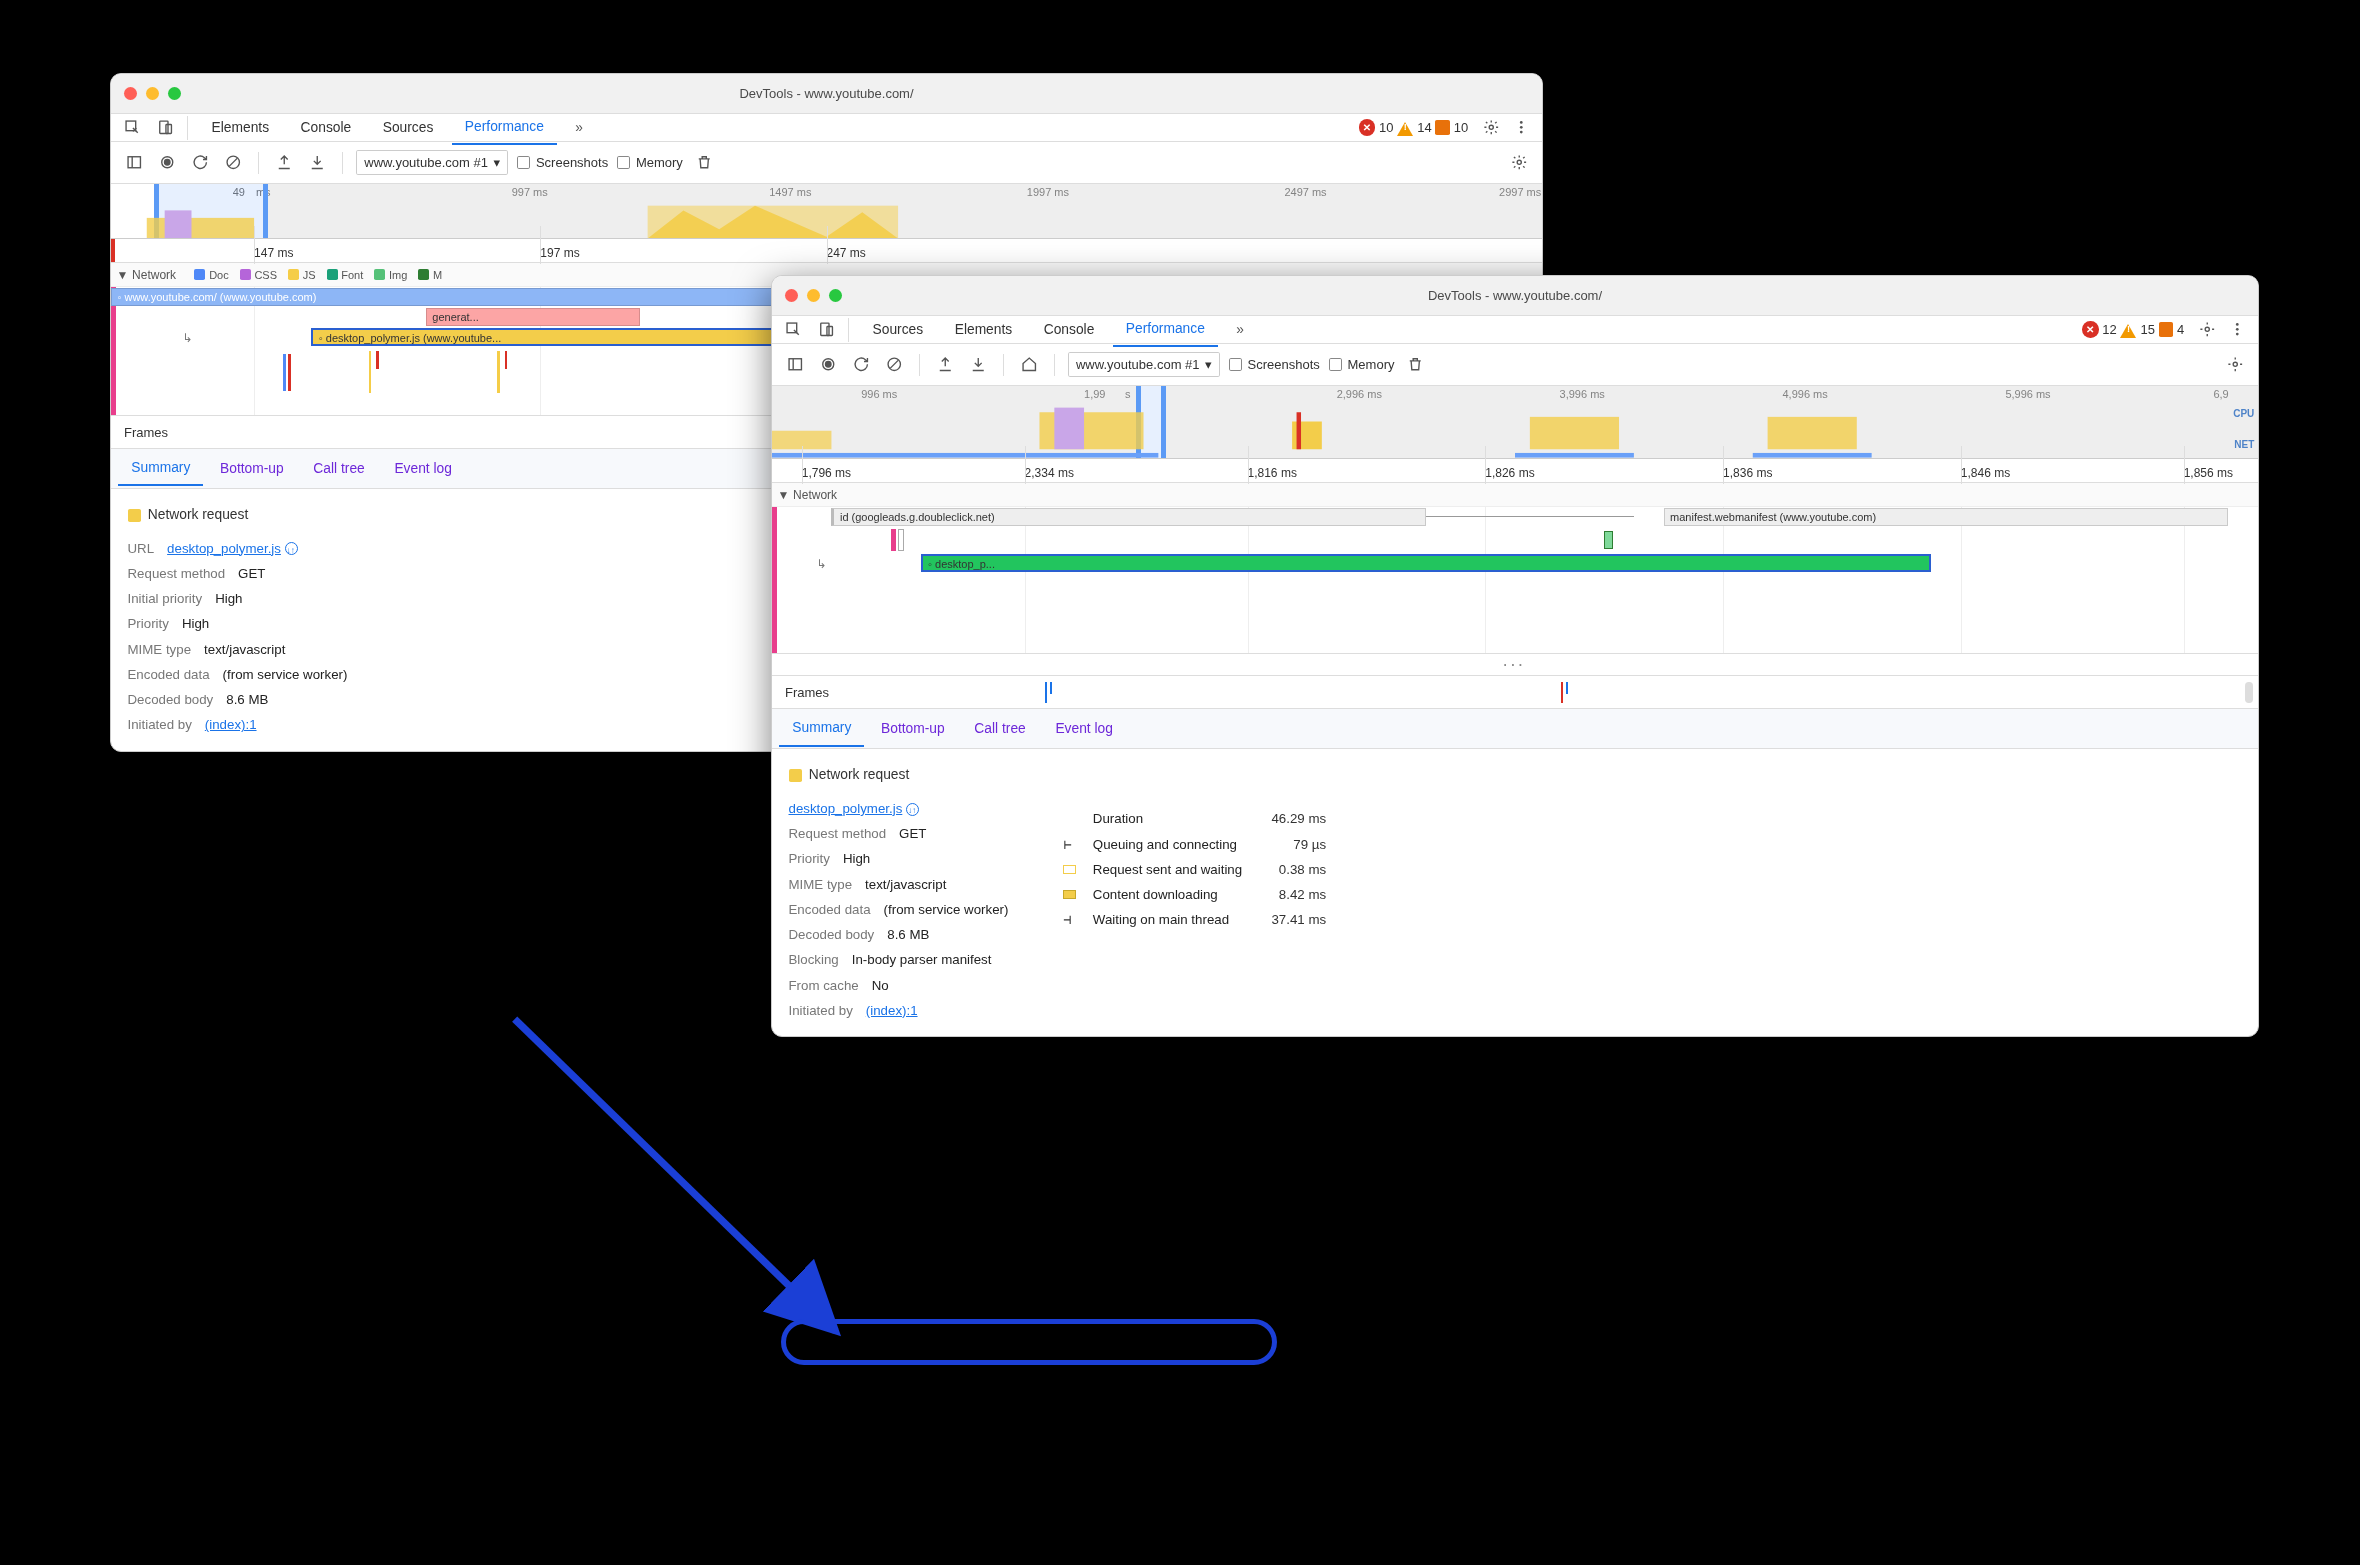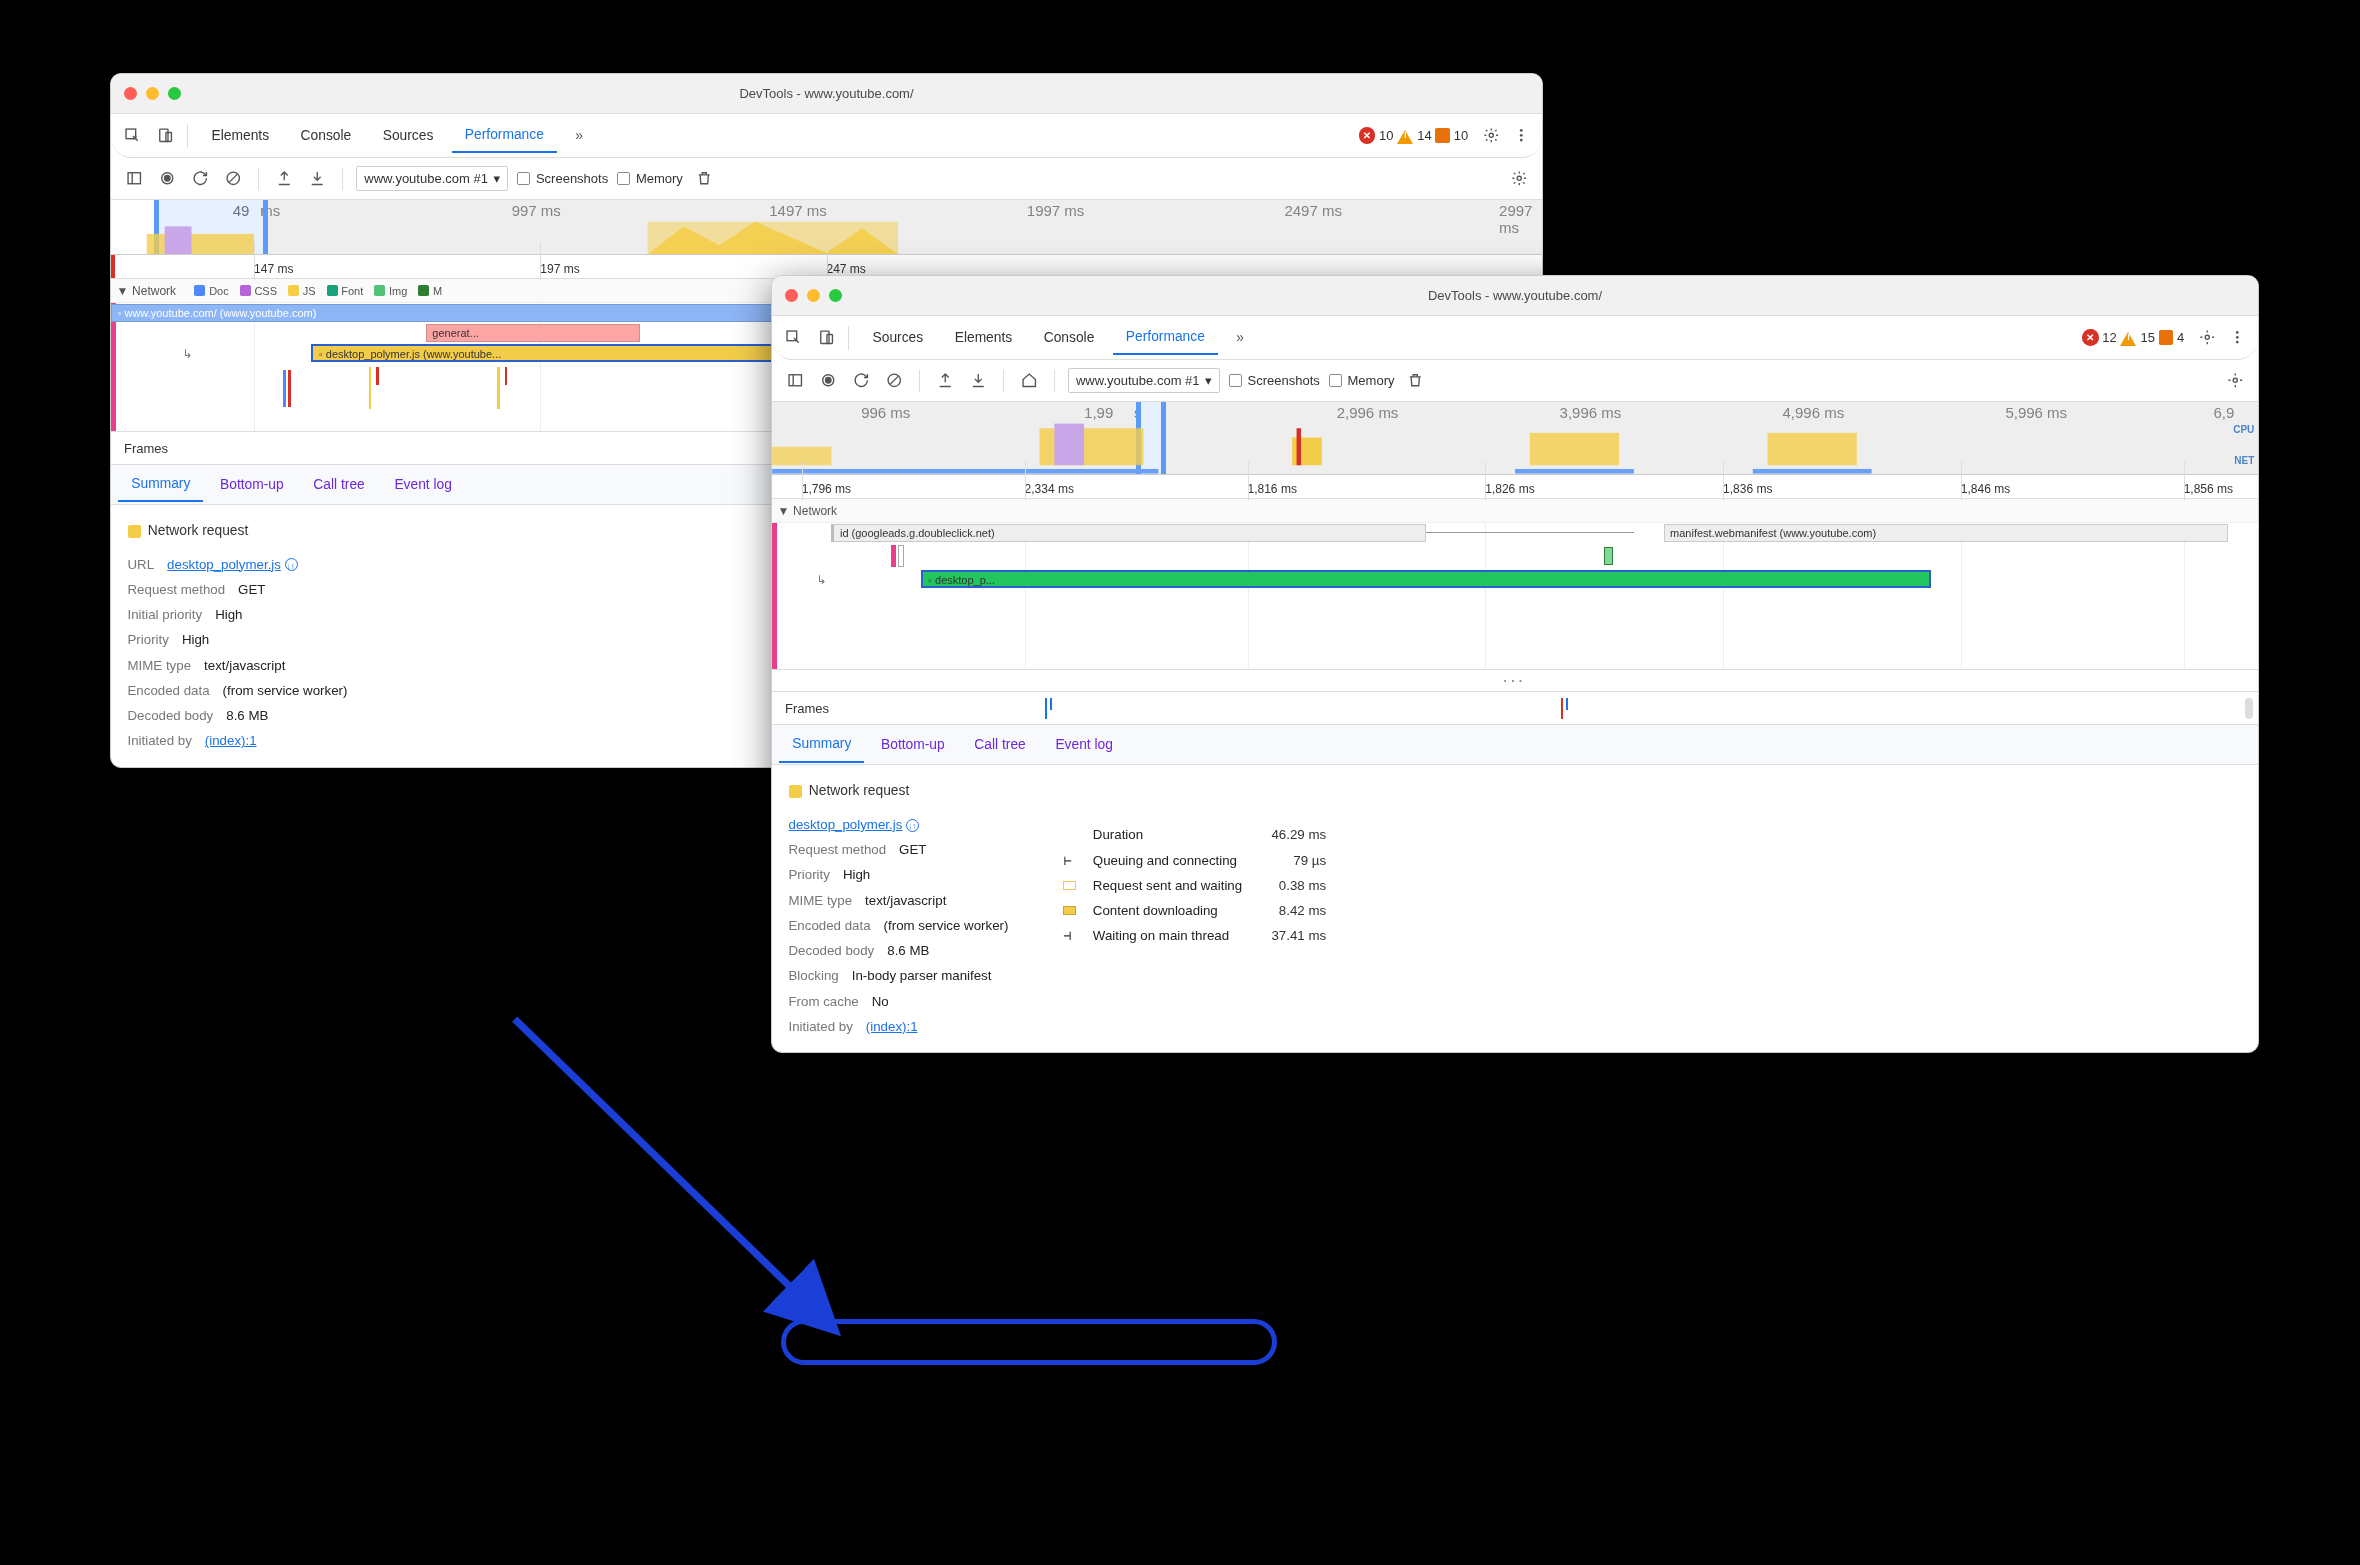--- a/index.html
+++ b/index.html
@@ -38,24 +38,23 @@
   .dot.red { background: #ff5f57; }
   .dot.yellow { background: #febc2e; }
   .dot.green { background: #28c840; }
   .titlebar .title {
     position: absolute; left: 0; right: 0; text-align: center;
     font-size: 13px; color: #4a4a4a; font-weight: 500;
   }
   
   .tabs-row {
     display: flex; align-items: center;
-    height: 44px; border-bottom: 0.9px solid #ddd;
+    height: 28px; border-bottom: 0.9px solid #ddd;
     padding: 0 9.2px; gap: 5.5px;
     font-size: 13.8px;
-    border-radius: 21px;
   }
   .tab-icons { display: flex; gap: 9.2px; padding-right: 9.2px; border-right: 0.9px solid #ddd; margin-right: 5.5px; }
   .tab { padding: 9.2px 13px; color: #333; cursor: pointer; }
   .tab.active { color: #1a73e8; border-bottom: 2.8px solid #1a73e8; }
   .tab.more { color: #555; }
   .tabs-spacer { flex: 1; }
   .issues { display: flex; align-items: center; gap: 3.7px; padding: 0 5.5px; font-size: 13px; }
   .badge-circle { display: inline-flex; align-items:center; justify-content:center; width:16.5px; height:16.5px; border-radius:50%; color:#fff; font-size:10px; font-weight:bold; }
   .badge-circle.err { background:#d93025; }
   .badge-circle.warn { width:0;height:0;border-left:8.3px solid transparent;border-right:8.3px solid transparent;border-bottom:14.7px solid #f29900; position:relative; border-radius:0;}
@@ -65,21 +64,21 @@
   .icon-btn { width:24px; height:24px; display:flex; align-items:center; justify-content:center; cursor:pointer; color:#555; }
   .icon-btn svg { width:16.5px; height:16.5px; }
   
   .toolbar { display:flex; align-items:center; height:42px; border-bottom:0.9px solid #ddd; padding:0 11px; gap:9.2px; font-size:13px;}
   .toolbar .sep { width:0.9px; height:22px; background:#ddd; margin:0 3.7px; }
   .dropdown { display:flex; align-items:center; gap:5.5px; border:0.9px solid #ccc; padding:3.7px 7.3px; border-radius:1.8px; background:#fff; }
   .chk { width:13px; height:13px; border:1.4px solid #888; border-radius:1.8px; display:inline-block; }
   .toolbar-spacer { flex:1; }
   
   .overview { position:relative; height:55px; border-bottom:0.9px solid #ccc; background:#fff; }
-  .overview .ticks { display:flex; position:absolute; top:1.8px; left:0; right:0; font-size:15px; color:#666; height:14.7px;text-decoration:underline;}
+  .overview .ticks { display:flex; position:absolute; top:1.8px; left:0; right:0; font-size:11px; color:#666; height:14.7px;text-decoration:underline;}
   .overview .tick { position:absolute; top:0;}
   .overview .chartbg { position:absolute; left:0; right:0; top:16.5px; bottom:0; }
   .ov-sel { position:absolute; top:0; bottom:0; border-left:5.5px solid #5b9af5; border-right:5.5px solid #5b9af5; background:rgba(123,170,247,.18); }
   .ov-shade { position:absolute; top:0;bottom:0;background:rgba(200,200,200,.3);}
   .ov-label { position:absolute; right:3.7px; font-size:10px; color:#1b66c9; font-weight:600;}
   
   .ruler { display:flex; border-bottom:0.9px solid #ddd; height:24px; align-items:flex-end; font-size:12px; color:#333; position:relative; background:#fff;}
   .ruler .rtick { position:absolute; bottom:1.8px;margin-top:48px; }
   .ruler .rtick::before { content:""; position:absolute; left:0; bottom:-3.7px; top:-20px; width:0.9px; background:#ddd;}
   

